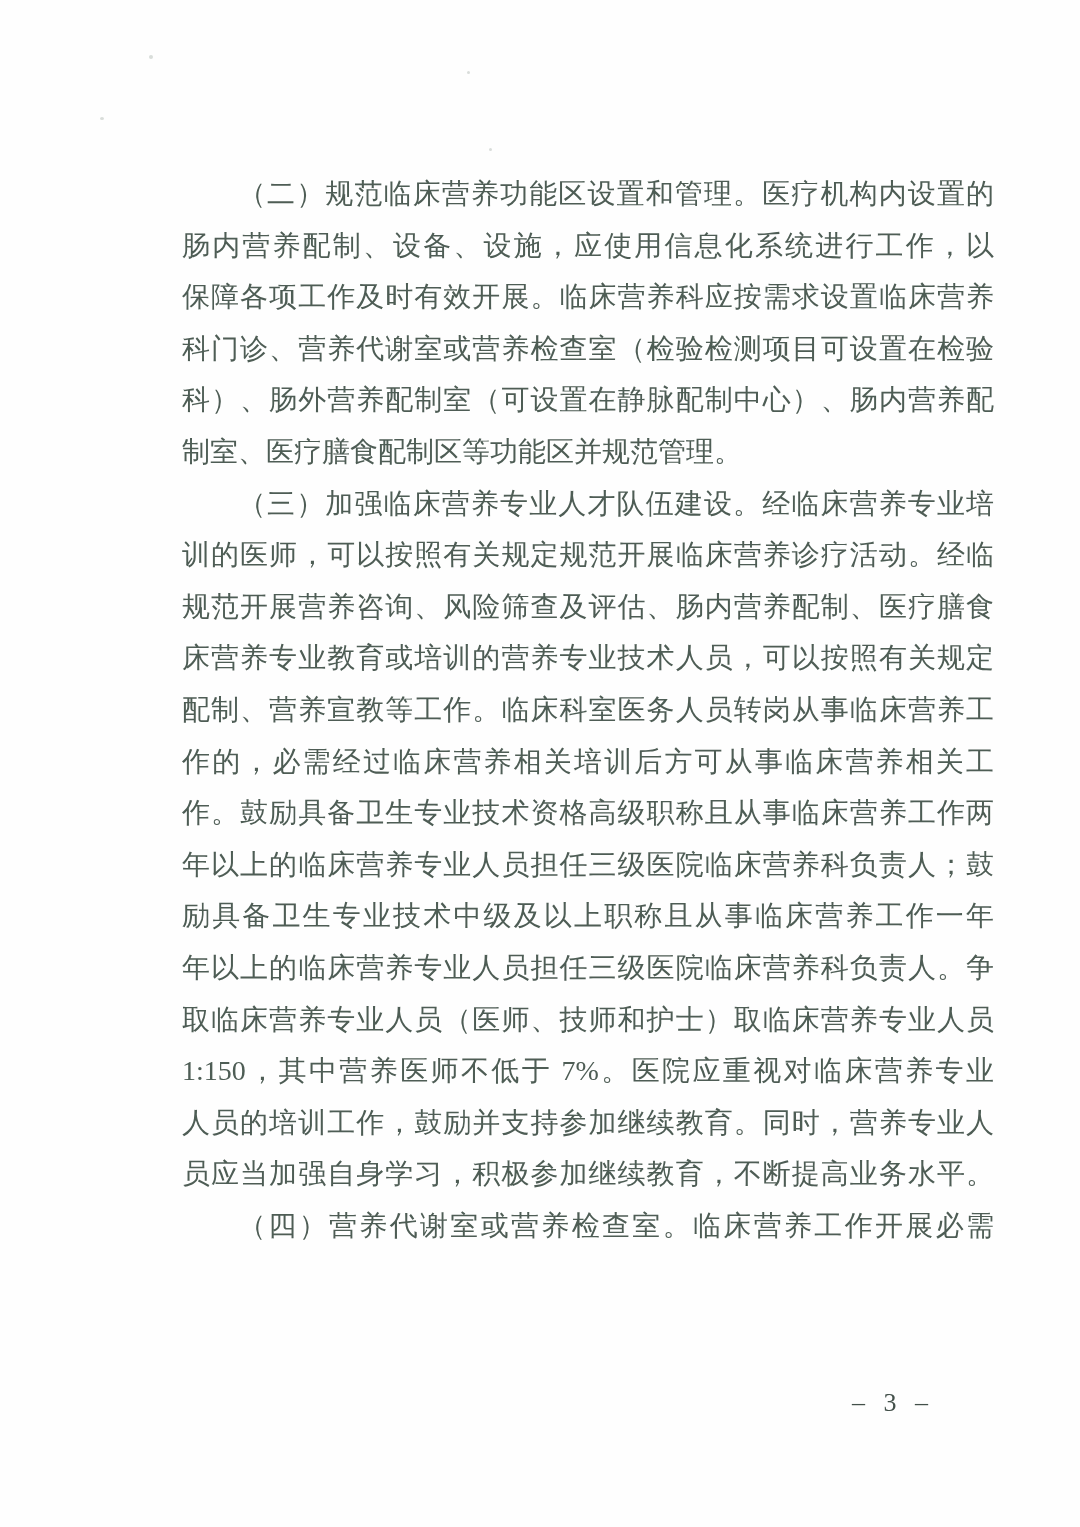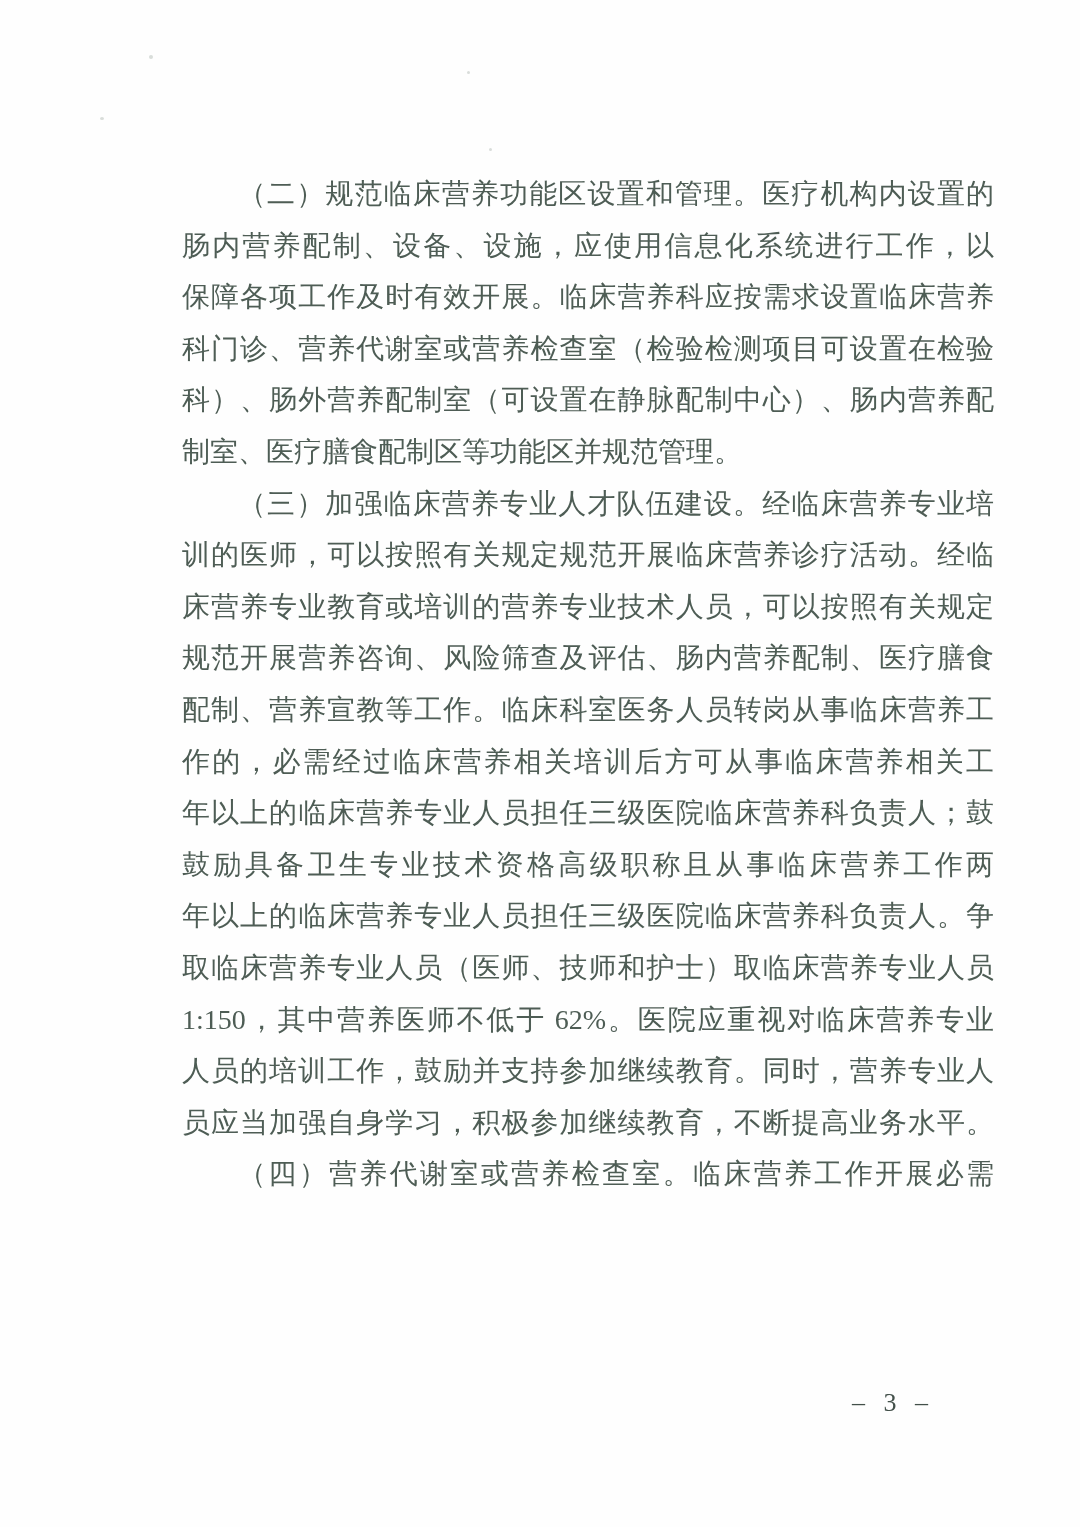--- a/index.html
+++ b/index.html
@@ -67,29 +67,30 @@
 
   <main class="body-text">
     <div class="line fill indent">（二）规范临床营养功能区设置和管理。医疗机构内设置的</div>
     <div class="line fill">肠内营养配制、设备、设施，应使用信息化系统进行工作，以</div>
     <div class="line fill">保障各项工作及时有效开展。临床营养科应按需求设置临床营养</div>
     <div class="line fill">科门诊、营养代谢室或营养检查室（检验检测项目可设置在检验</div>
     <div class="line fill">科）、肠外营养配制室（可设置在静脉配制中心）、肠内营养配</div>
     <div class="line short">制室、医疗膳食配制区等功能区并规范管理。</div>
     <div class="line fill indent">（三）加强临床营养专业人才队伍建设。经临床营养专业培</div>
     <div class="line fill">训的医师，可以按照有关规定规范开展临床营养诊疗活动。经临</div>
+    <div class="line fill">规范开展营养咨询、风险筛查及评估、肠内营养配制、医疗膳食</div>
     <div class="line fill">床营养专业教育或培训的营养专业技术人员，可以按照有关规定</div>
-    <div class="line fill">规范开展营养咨询、风险筛查及评估、肠内营养配制、医疗膳食</div>
     <div class="line fill">配制、营养宣教等工作。临床科室医务人员转岗从事临床营养工</div>
     <div class="line fill">作的，必需经过临床营养相关培训后方可从事临床营养相关工</div>
+    <div class="line fill">作。鼓励具备卫生专业技术资格高级职称且从事临床营养工作两</div>
     <div class="line fill">年以上的临床营养专业人员担任三级医院临床营养科负责人；鼓</div>
-    <div class="line fill">鼓励具备卫生专业技术资格高级职称且从事临床营养工作两</div>
+    <div class="line fill">励具备卫生专业技术中级及以上职称且从事临床营养工作一年</div>
     <div class="line fill">年以上的临床营养专业人员担任三级医院临床营养科负责人。争</div>
     <div class="line fill">取临床营养专业人员（医师、技师和护士）取临床营养专业人员</div>
-    <div class="line fill">1:150，其中营养医师不低于 62%。医院应重视对临床营养专业</div>
+    <div class="line fill">1:150，其中营养医师不低于 7%。医院应重视对临床营养专业</div>
     <div class="line fill">人员的培训工作，鼓励并支持参加继续教育。同时，营养专业人</div>
     <div class="line fill">员应当加强自身学习，积极参加继续教育，不断提高业务水平。</div>
     <div class="line fill indent">（四）营养代谢室或营养检查室。临床营养工作开展必需</div>
   </main>
 
   <div class="page-number">– 3 –</div>
 
   <span class="speck s1"></span>
   <span class="speck s2"></span>
   <span class="speck s3"></span>

